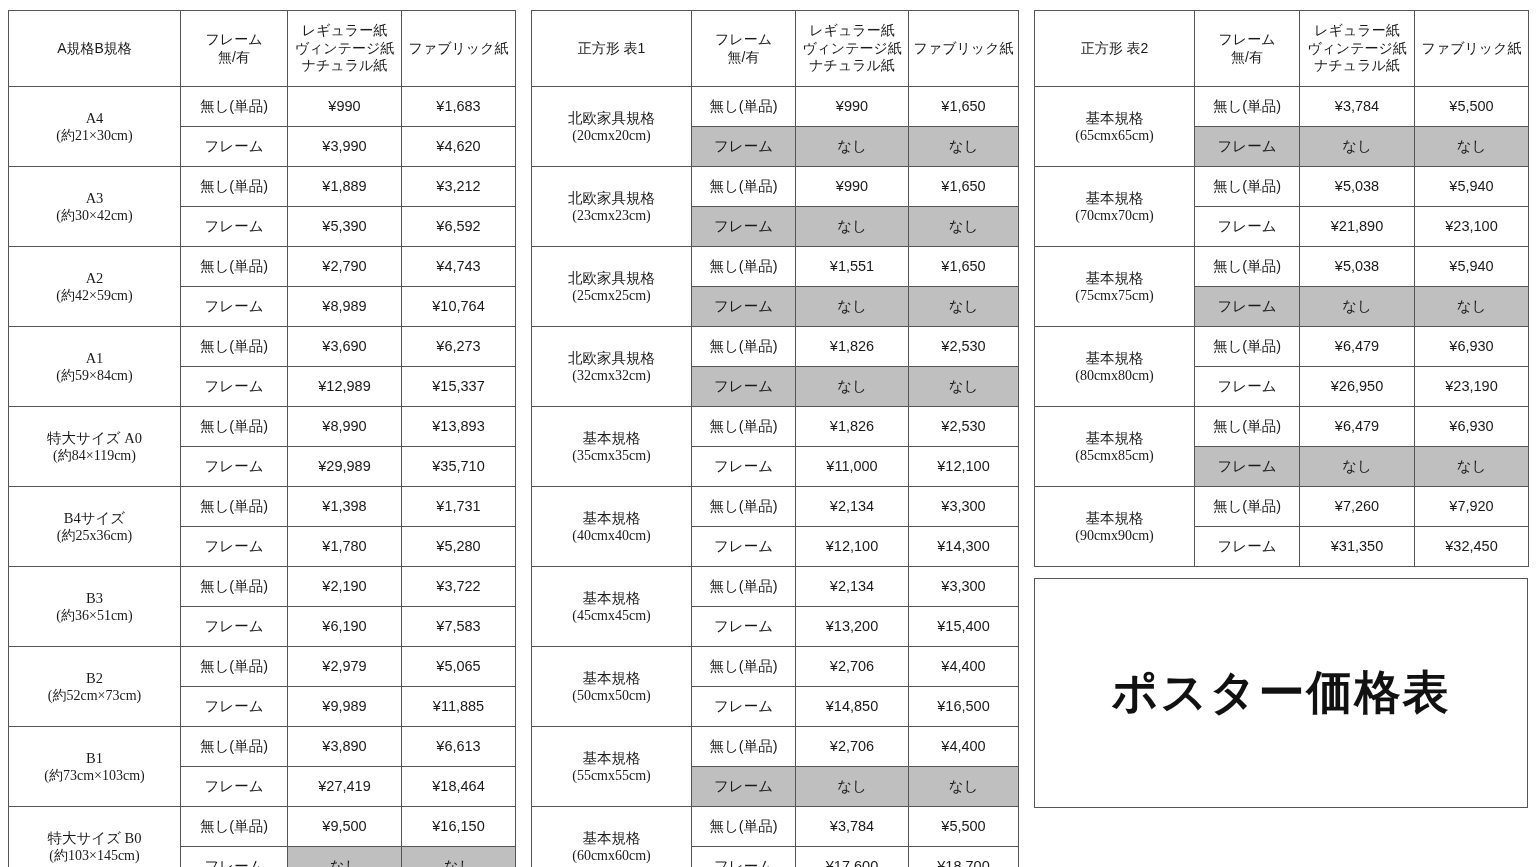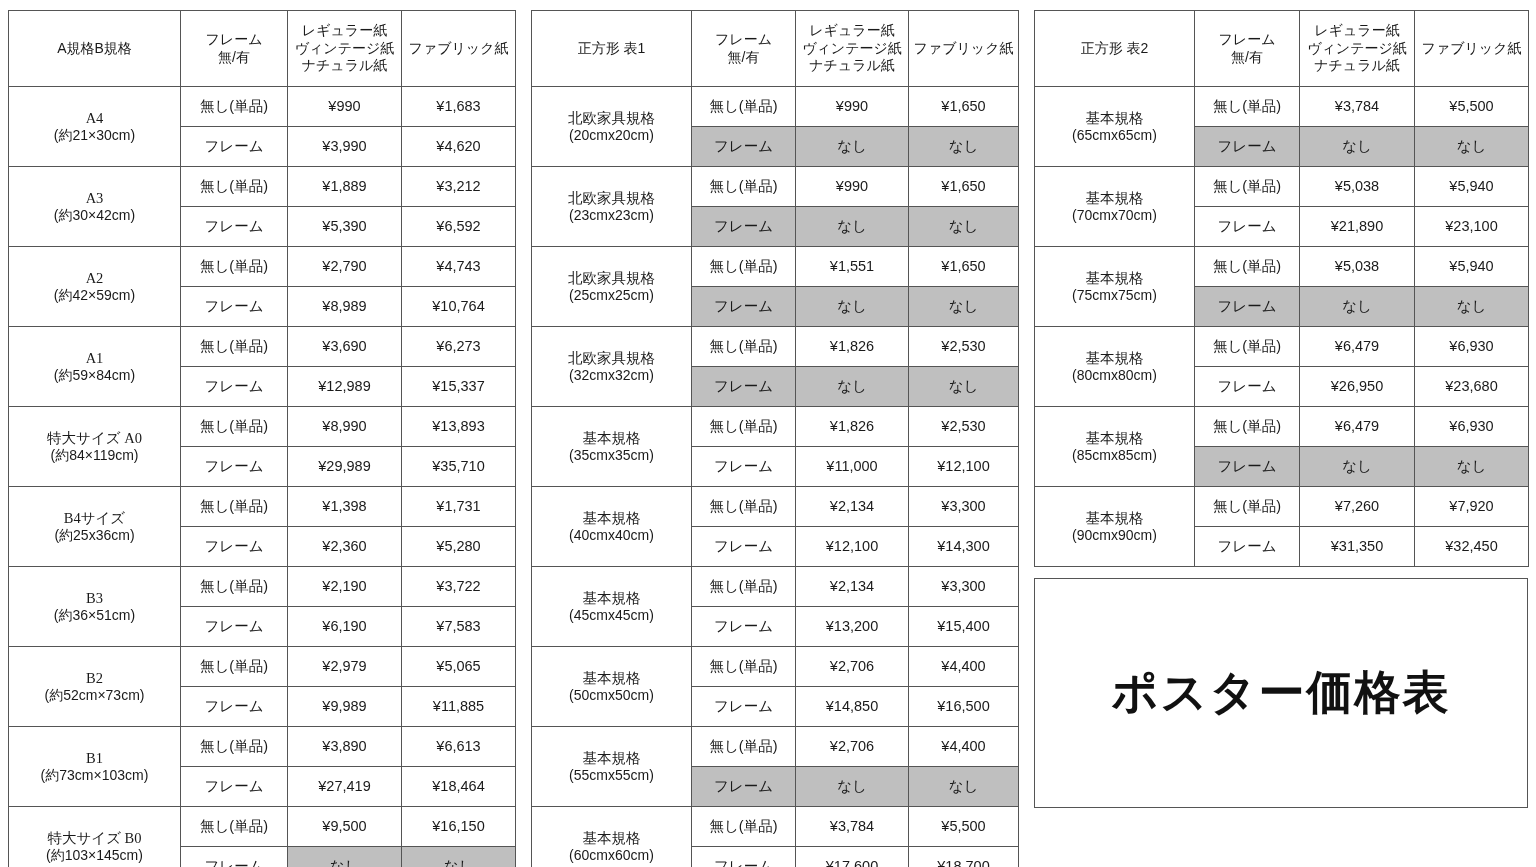--- a/index.html
+++ b/index.html
@@ -44,21 +44,21 @@
     height: 76px;
   }
   .hdr-name { font-size: 15px; }
   .hdr-sub { font-size: 14px; }
   td.size-cell {
     font-size: 15px;
     line-height: 1.35;
     padding: 4px 2px;
   }
   td.size-cell .s1 { display: block; font-family: Liberation Serif, serif; }
-  td.size-cell .s2 { display: block; font-size: 14px; }
+  td.size-cell .s2 { display: block; font-size: 14px; font-family: Liberation Serif, serif; }
   td.frame-cell { font-size: 14px; height: 40px; margin-top: 8px; }
   td.price-cell { font-size: 15px; height: 40px; }
   td.na { background: #bfbfbf; }
 
   
   #tbl-a col.c0 { width: 172px; }
   #tbl-a col.c1 { width: 107px; }
   #tbl-a col.c2 { width: 114px; }
   #tbl-a col.c3 { width: 114px; }
 
@@ -199,21 +199,21 @@
             <td class="size-cell" rowspan="2">
               <span class="s1">B4サイズ</span>
               <span class="s2">(約25x36cm)</span>
             </td>
             <td class="frame-cell">無し(単品)</td>
             <td class="price-cell">¥1,398</td>
             <td class="price-cell">¥1,731</td>
           </tr>
           <tr>
             <td class="frame-cell">フレーム</td>
-            <td class="price-cell">¥2,360</td>
+            <td class="price-cell">¥1,780</td>
             <td class="price-cell">¥5,280</td>
           </tr>
           <tr>
             <td class="size-cell" rowspan="2">
               <span class="s1">B3</span>
               <span class="s2">(約36×51cm)</span>
             </td>
             <td class="frame-cell">無し(単品)</td>
             <td class="price-cell">¥2,190</td>
             <td class="price-cell">¥3,722</td>
@@ -516,21 +516,21 @@
               <span class="s1">基本規格</span>
               <span class="s2">(80cmx80cm)</span>
             </td>
             <td class="frame-cell">無し(単品)</td>
             <td class="price-cell">¥6,479</td>
             <td class="price-cell">¥6,930</td>
           </tr>
           <tr>
             <td class="frame-cell">フレーム</td>
             <td class="price-cell">¥26,950</td>
-            <td class="price-cell">¥23,680</td>
+            <td class="price-cell">¥23,190</td>
           </tr>
           <tr>
             <td class="size-cell" rowspan="2">
               <span class="s1">基本規格</span>
               <span class="s2">(85cmx85cm)</span>
             </td>
             <td class="frame-cell">無し(単品)</td>
             <td class="price-cell">¥6,479</td>
             <td class="price-cell">¥6,930</td>
           </tr>

